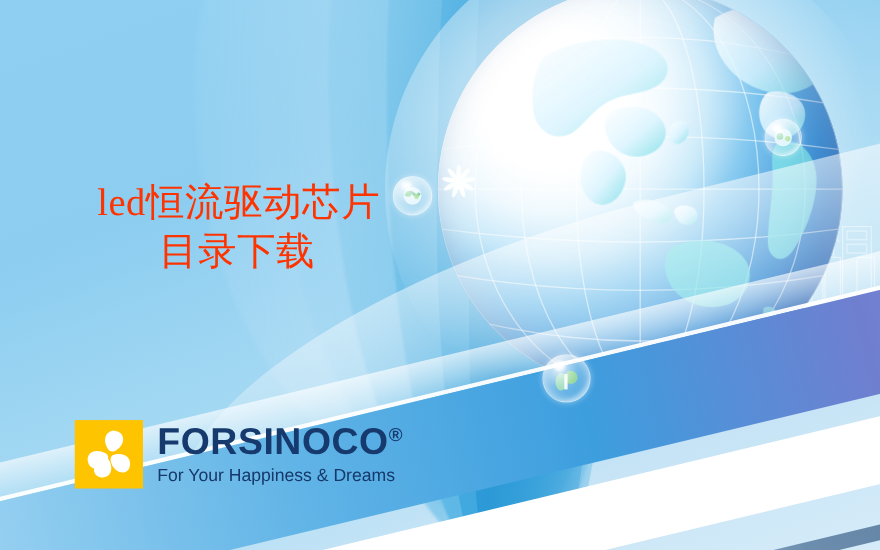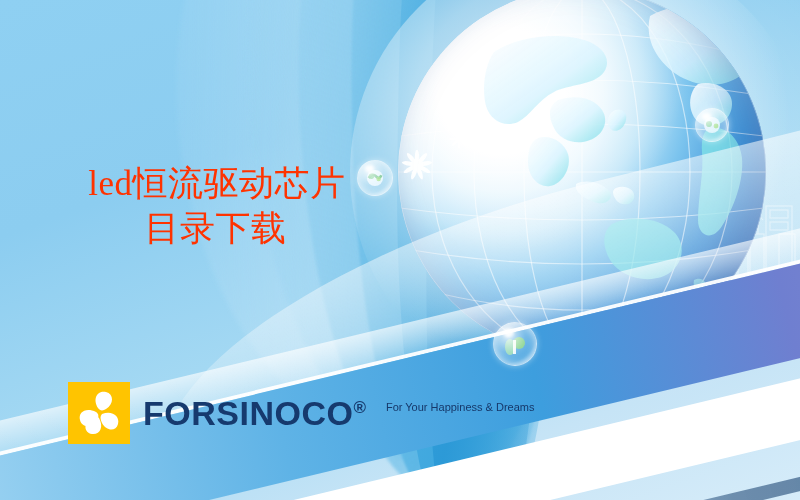--- a/index.html
+++ b/index.html
@@ -169,33 +169,32 @@
   
   #logo {
     position:absolute; left:68px; top:382px;
     display:flex; align-items:center; gap:13px;
     z-index:30;
   }
   #logo-mark {
     width:62px; height:62px; background:#ffc400;
     display:block;
   }
-  #logo-text { display:flex; flex-direction:row; justify-content:center; }
+  #logo-text { display:flex; flex-direction:column; justify-content:center; }
   #logo-name {
     color:#163a6e;
     font-size:34px; font-weight:bold; letter-spacing:0.5px;
     line-height:1; white-space:nowrap;
     font-family:"Liberation Sans", sans-serif;
   }
   #logo-name .reg { font-size:17px; vertical-align:super; letter-spacing:0; }
   #logo-tag {
     color:#16386a;
-    font-size:11px; line-height:1; margin-top:6px; white-space:nowrap;
+    font-size:16px; line-height:1; margin-top:6px; white-space:nowrap;
     font-family:"Liberation Sans", sans-serif;
-    margin-left:20px;
   }
 </style>
 </head>
 <body>
 
 <div id="banner">
 
   <div class="ribbon rb1"></div>
   <div class="ribbon rb2"></div>
   <div class="ribbon rb3"></div>

